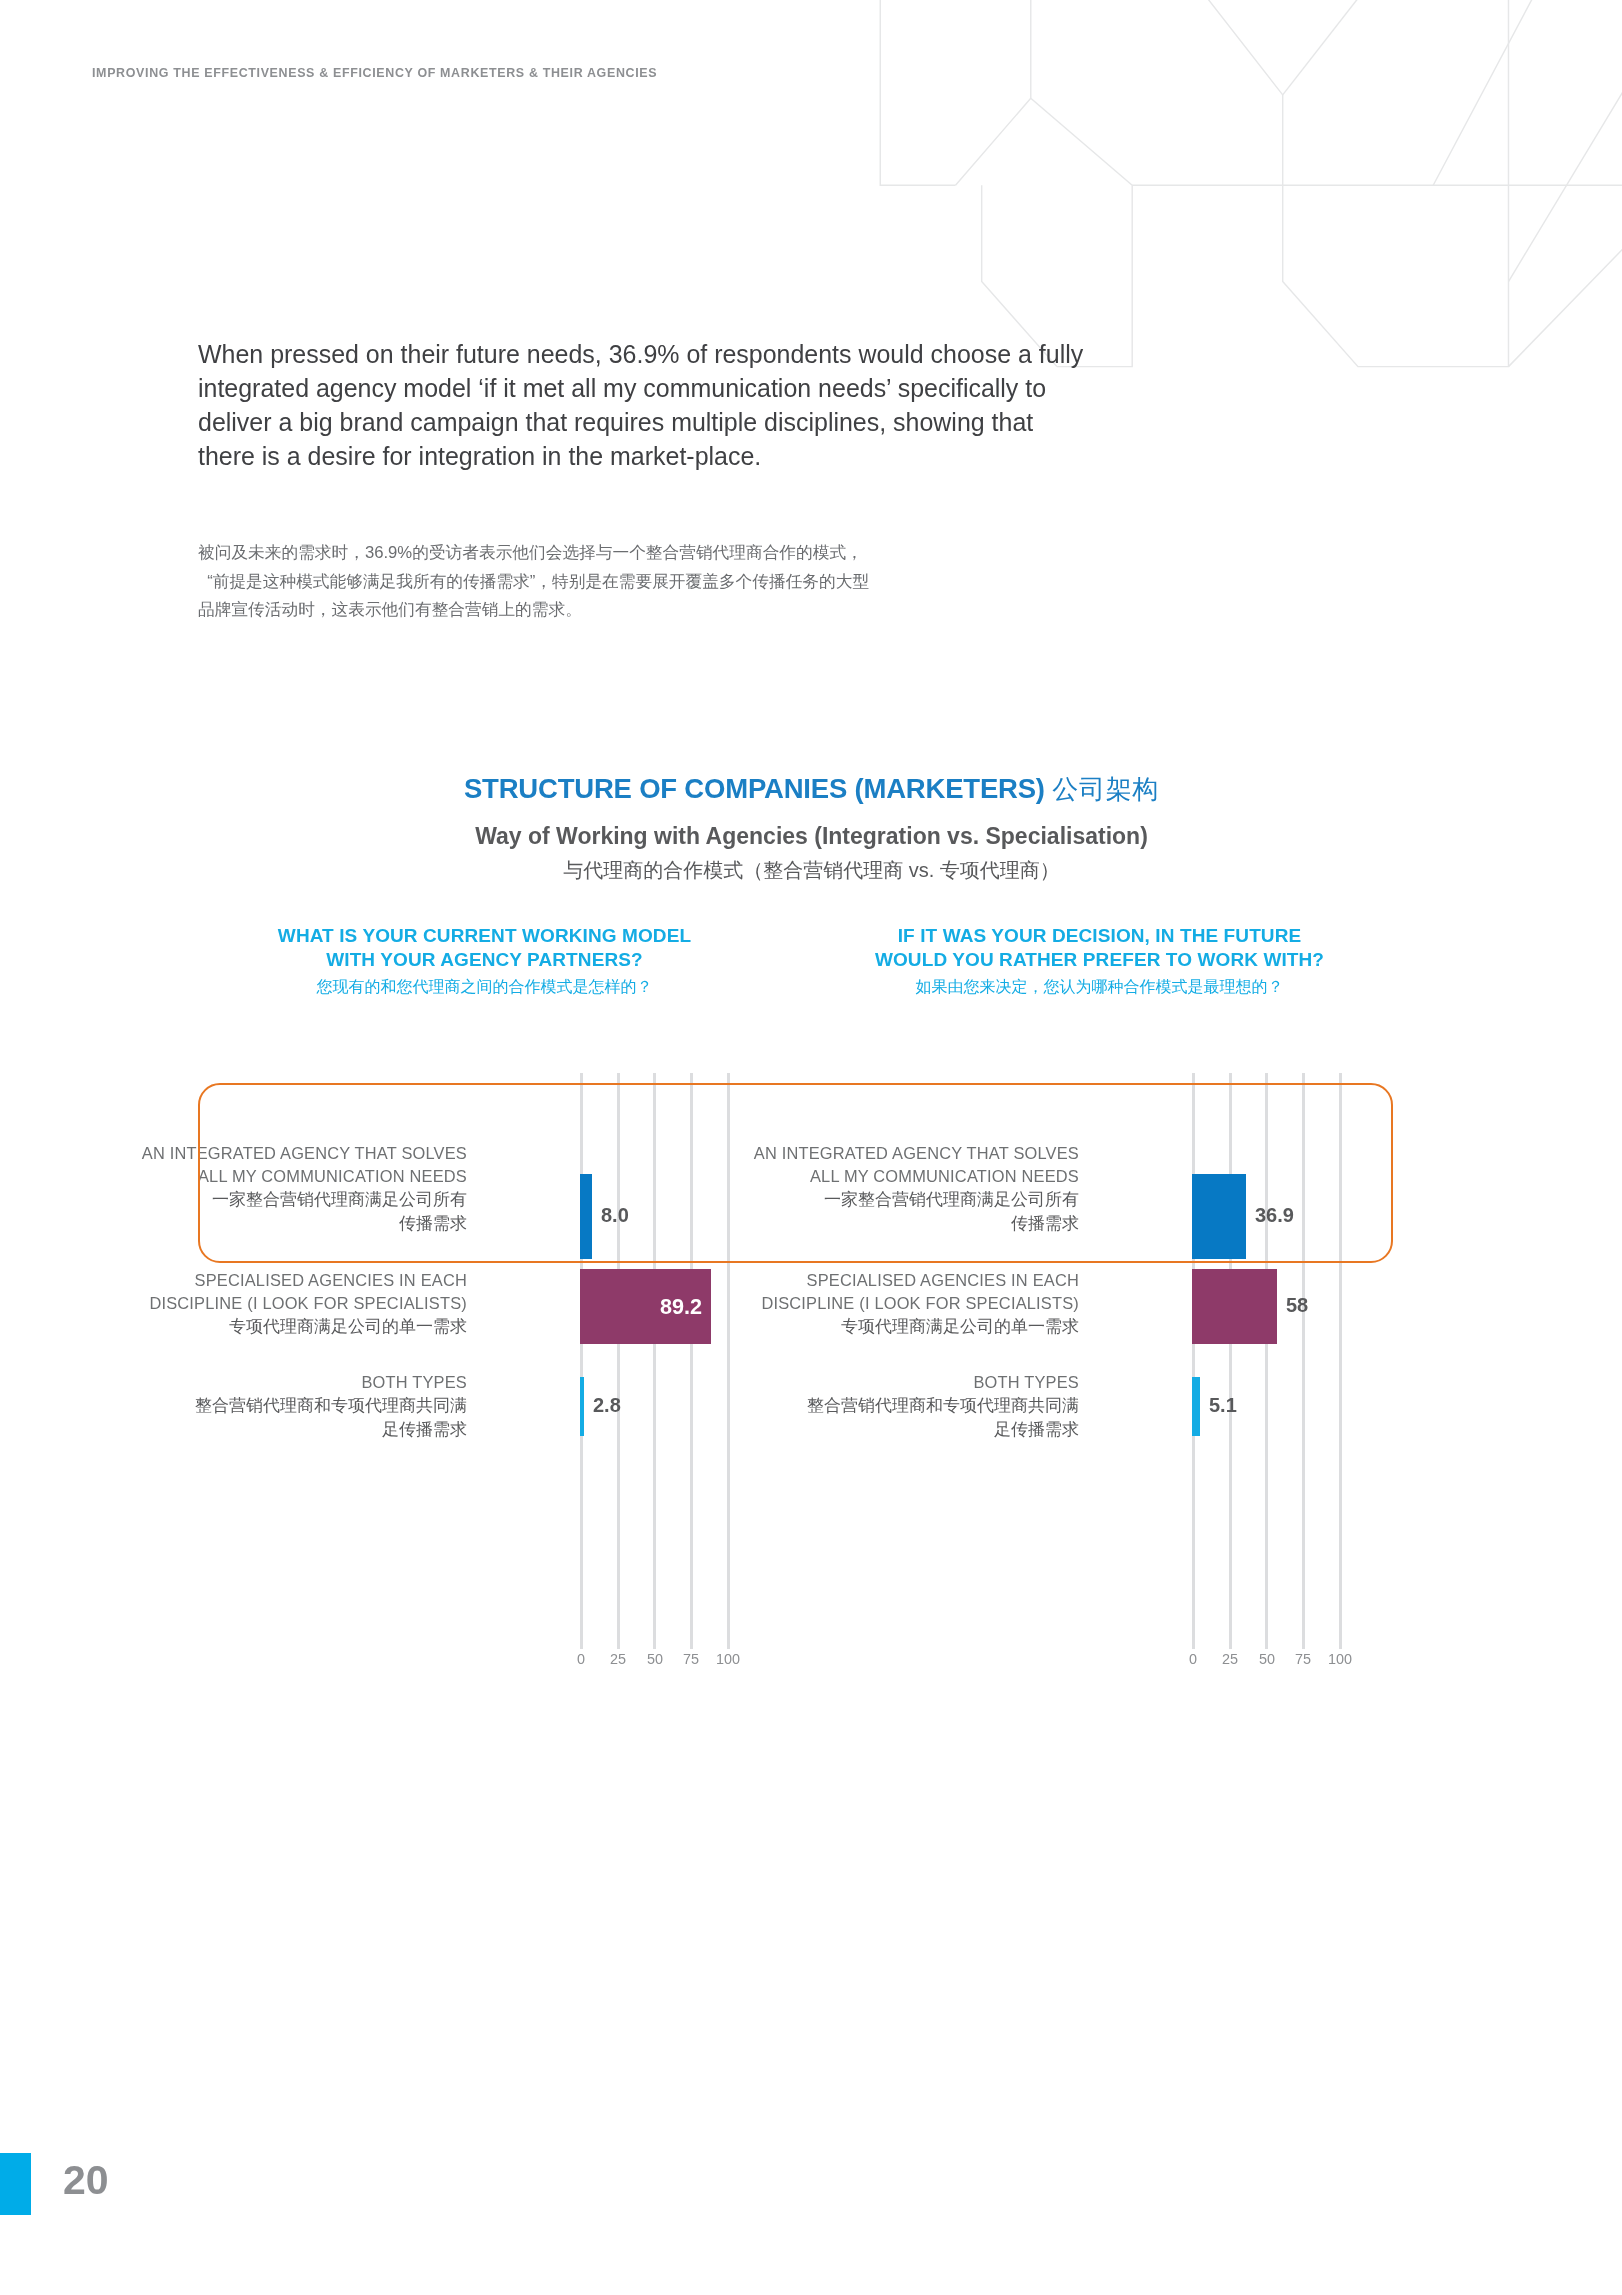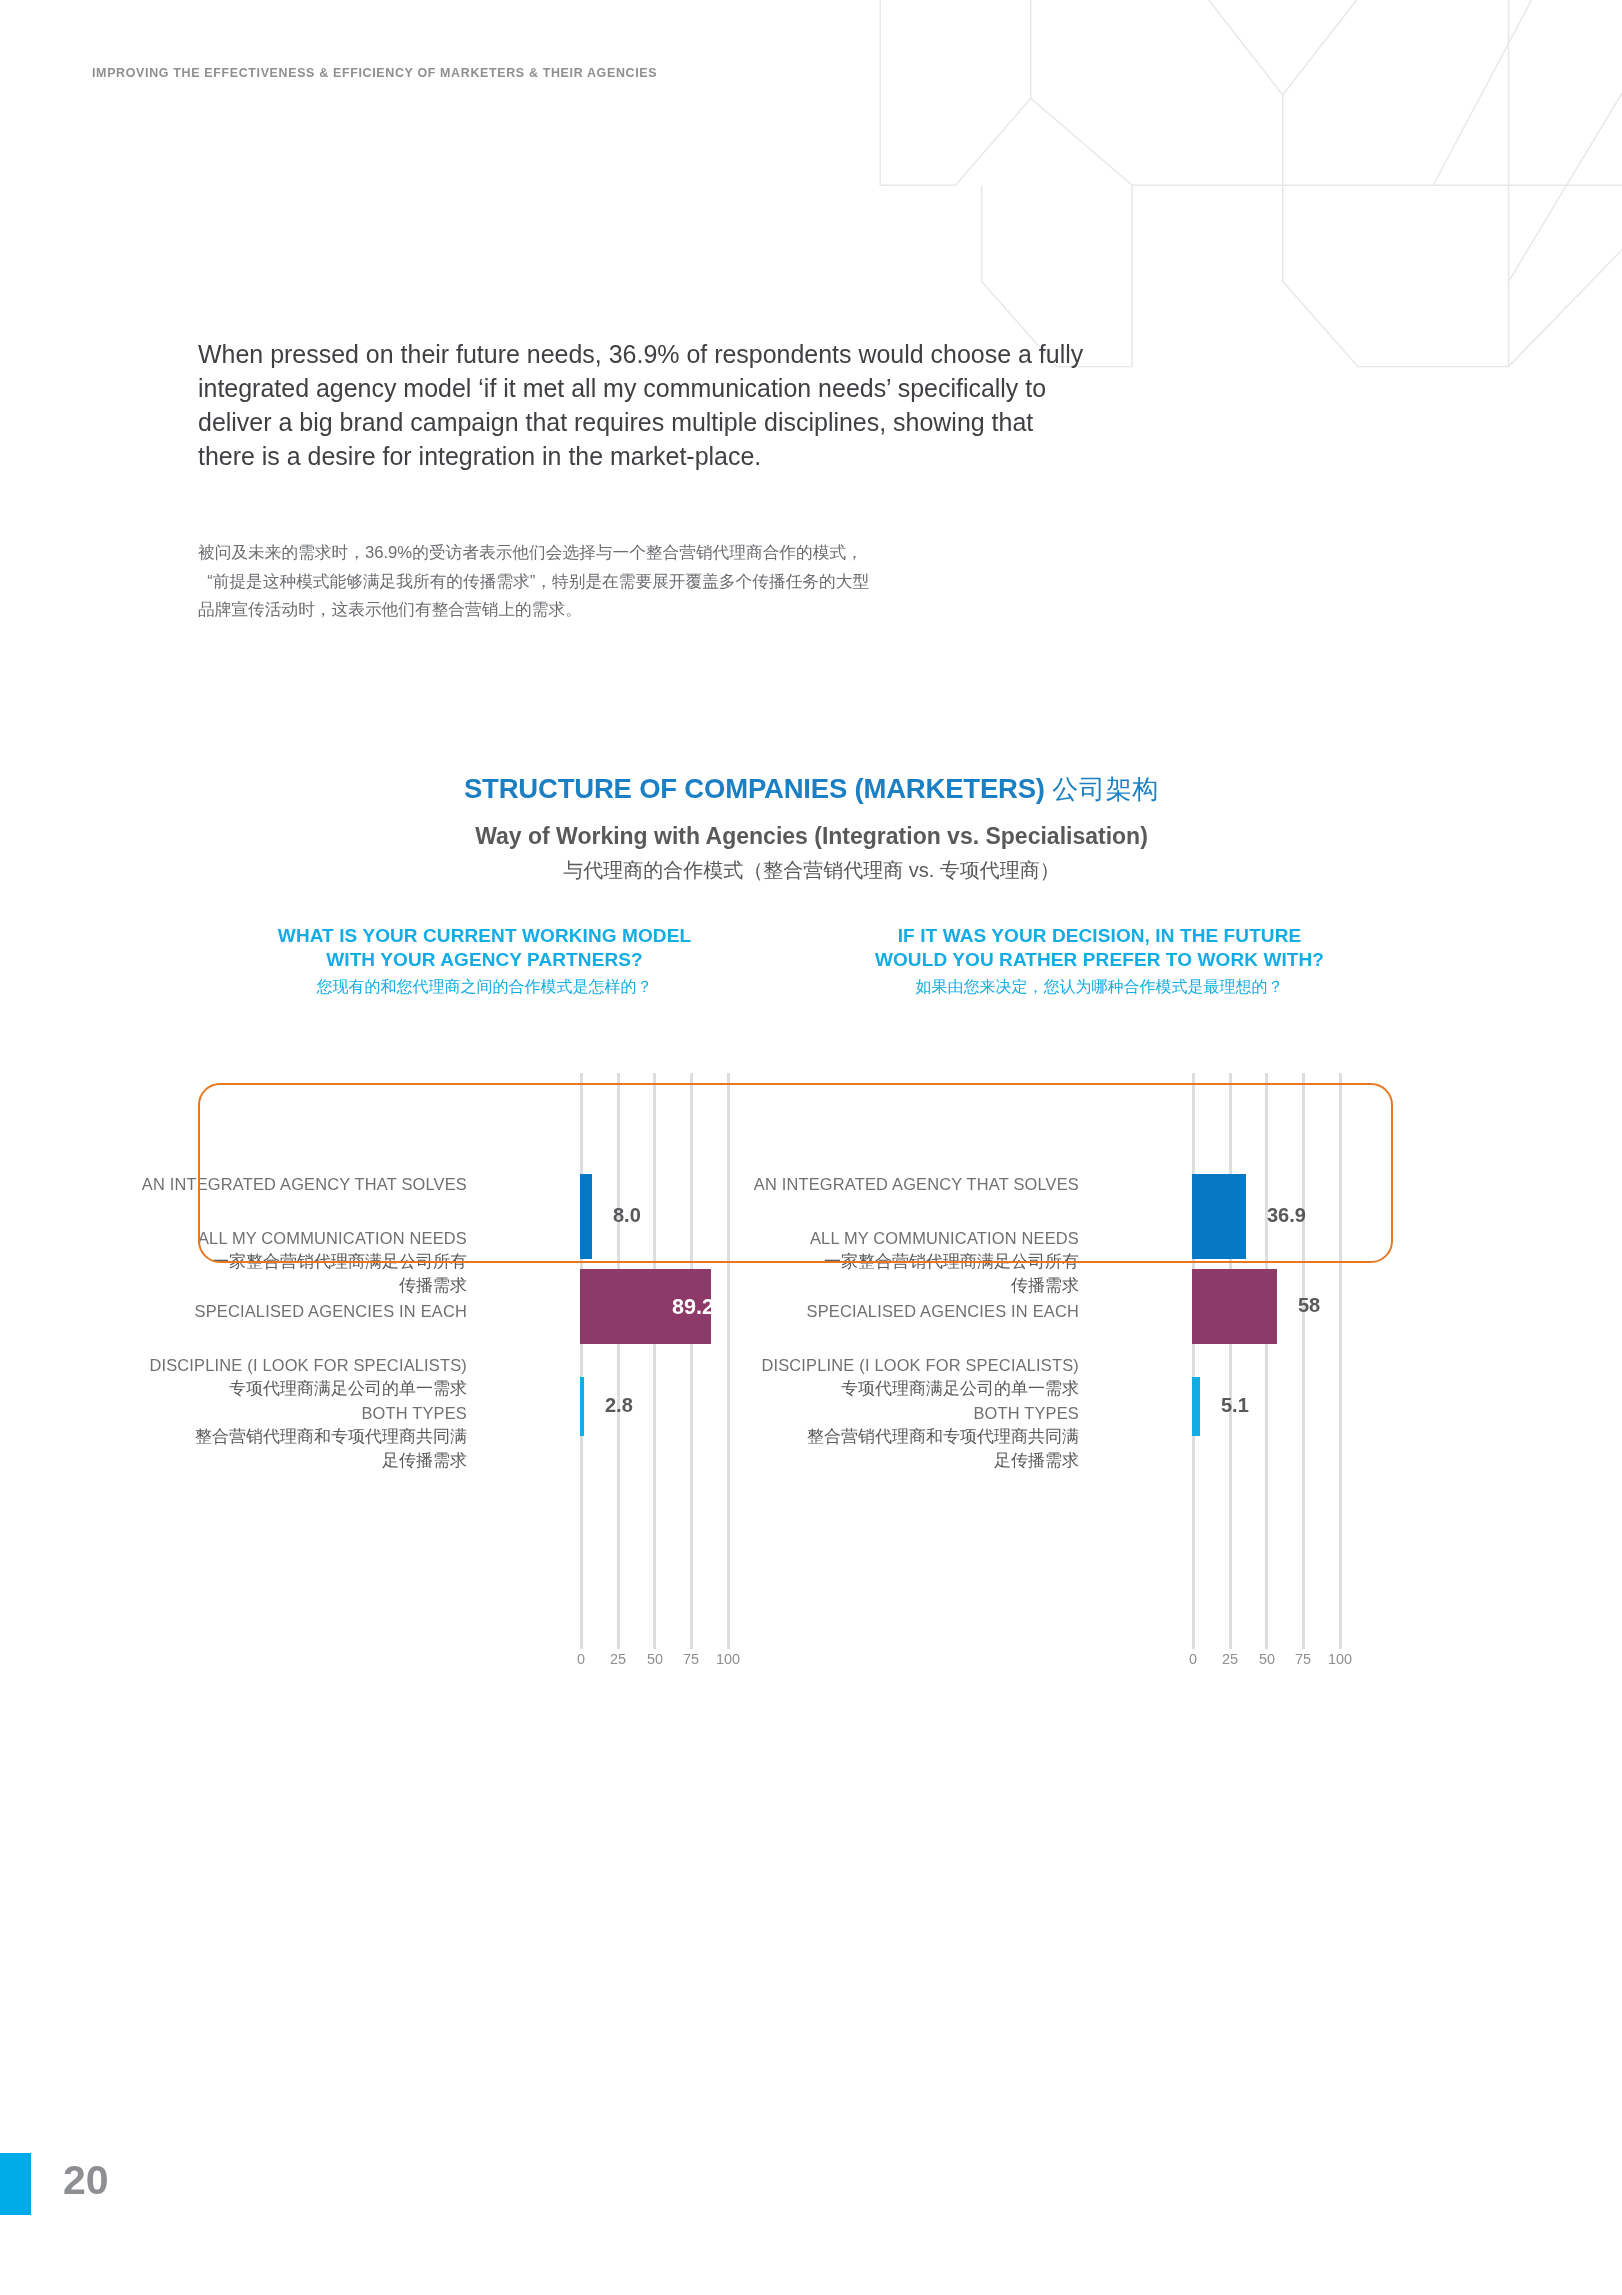--- a/index.html
+++ b/index.html
@@ -80,30 +80,28 @@
     position:absolute; left:198px; top:1083px; width:1195px; height:180px;
     border:2.6px solid #e87722; border-radius:22px; pointer-events:none;
   }
   .rlabel {
     position:absolute; right:390px; text-align:right; width:419px;
     line-height:1.40;
   }
   .rlabel .en {
     font-size:16.4px; color:#6e7072; letter-spacing:0.2px; font-weight:400;
     font-family:"Liberation Sans Narrow","Liberation Sans",sans-serif;
-    margin-top:31px;
   }
   .rlabel .cn { font-size:17px; color:#58595b; font-weight:400; }
 
   .bar { position:absolute; }
   .bval {
     position:absolute; font-size:20px; font-weight:700; color:#58595b;
     font-family:"Liberation Sans Narrow","Liberation Sans",sans-serif;
     white-space:nowrap;
-    margin-left:12px;
   }
   .bval.inside { color:#ffffff; font-size:21.6px; }
 
   
   .axis { position:absolute; top:578px; width:667px; }
   .tick {
     position:absolute; font-size:14.4px; color:#8d8f92; transform:translateX(-50%);
     font-family:"Liberation Sans Narrow","Liberation Sans",sans-serif;
   }
 

